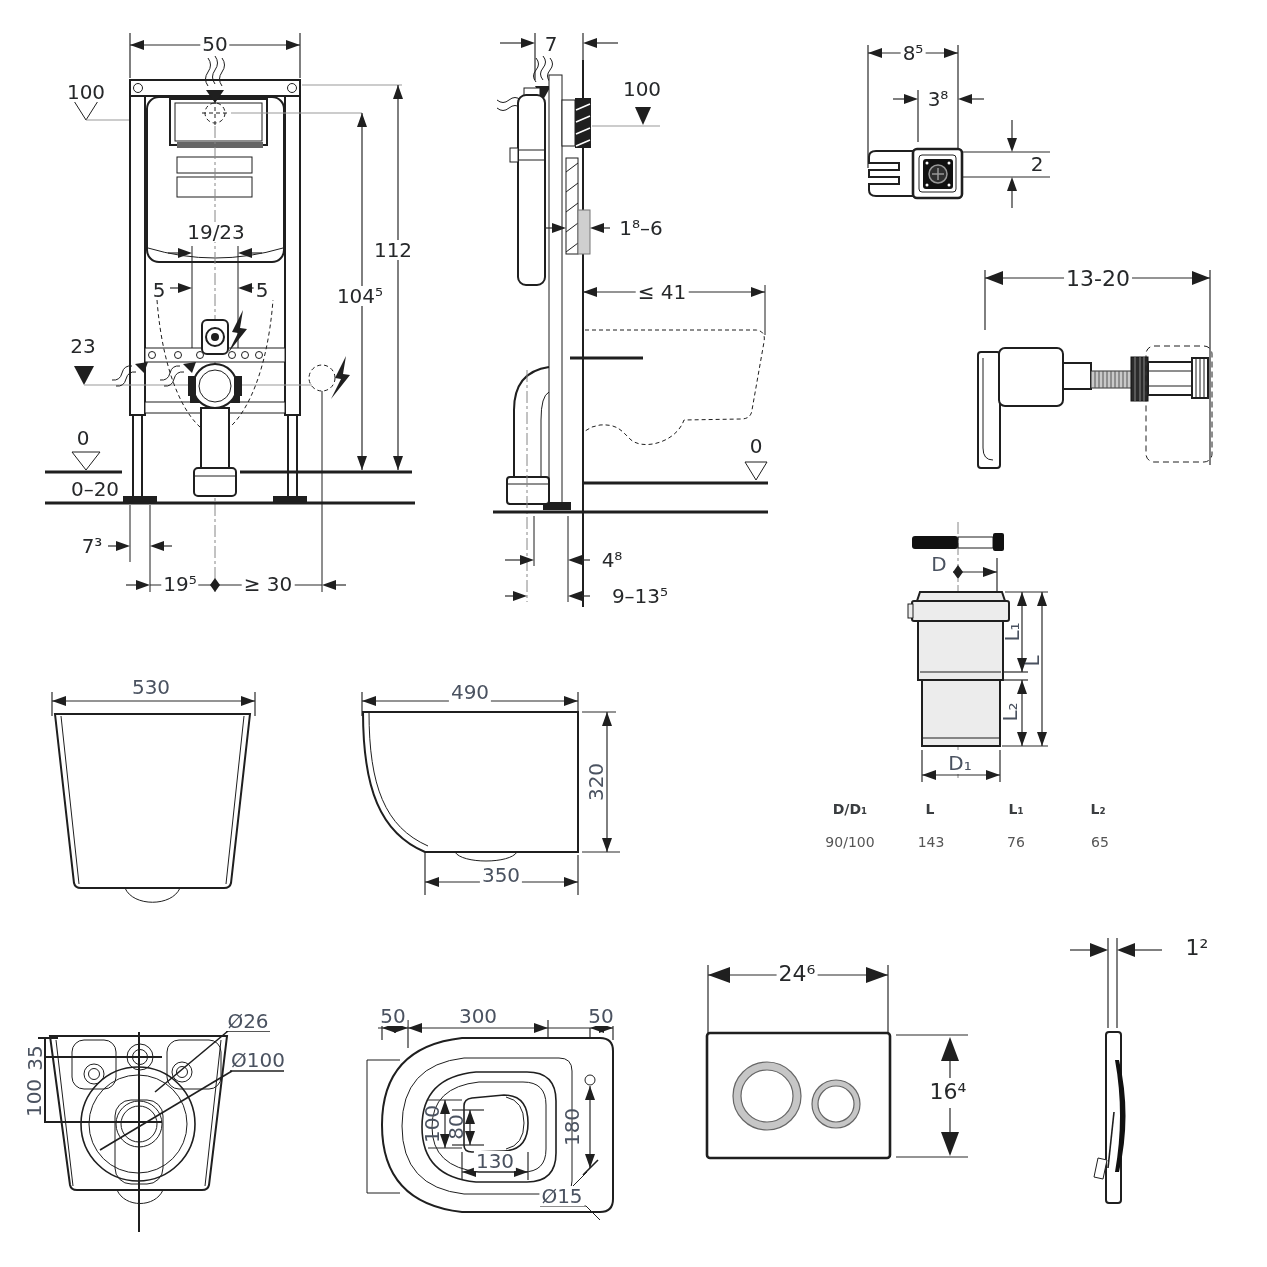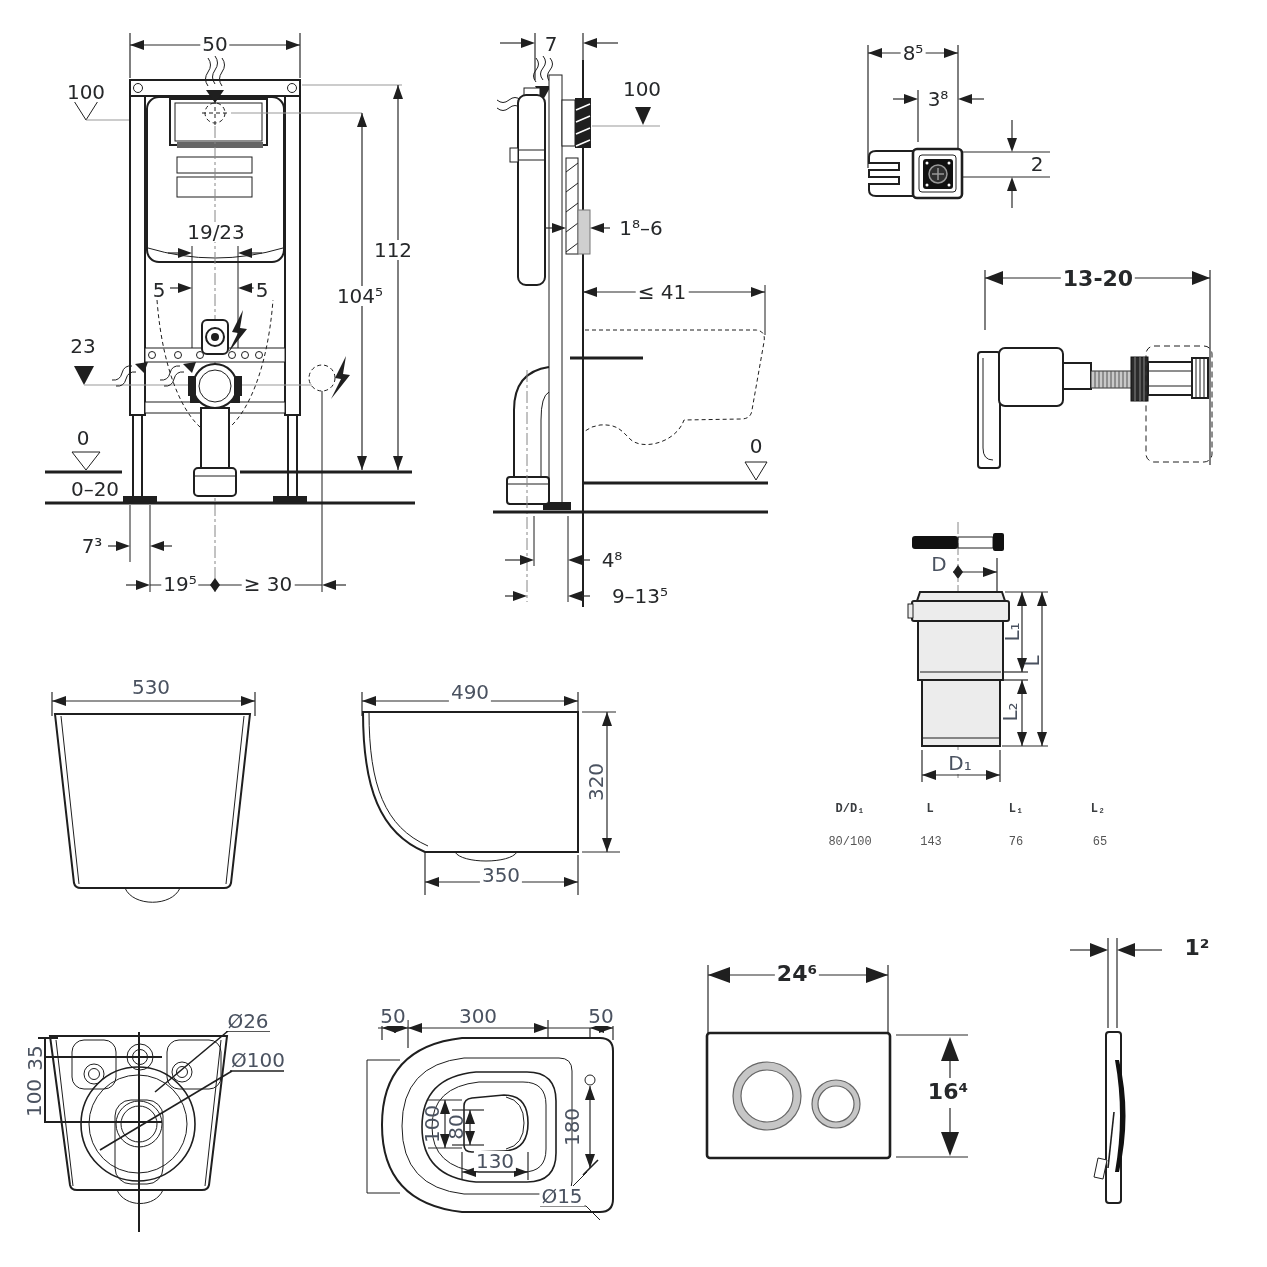--- a/index.html
+++ b/index.html
@@ -17,22 +17,22 @@
   .wf{fill:#fff !important}
   .gf{fill:#ececec !important}
   .dsh{stroke-dasharray:4 3}
   .cl{stroke:#868686;stroke-width:1;fill:none;stroke-dasharray:12 3 3 3}
   .lvl{stroke:#9a9a9a;stroke-width:1.2;fill:none}
   
   .lbl{position:absolute;transform:translate(-50%,-50%);font-size:20px;line-height:1;
        color:#26282a;background:#fff;padding:0 2px;white-space:nowrap;}
   .rot{transform:translate(-50%,-50%) rotate(-90deg);background:transparent;}
   .blu{color:#4a5260;}
-  .lg{font-size:22px;font-weight:bold;}
-  .sm{font-size:12px;font-family:Liberation Mono, monospace;}
+  .lg{font-size:22px;}
+  .sm{font-size:14px;}
   .bold{font-weight:bold;color:#3a3d40;}
   .val{color:#555;background:transparent;}
 </style>
 </head>
 <body>
 
 <div id="page">
 
 <svg id="art" width="1267" height="1267" viewBox="0 0 1267 1267">
 
@@ -495,21 +495,21 @@
 <div class="lbl blu" style="left:939px;top:564px">D</div>
 <div class="lbl blu" style="left:960px;top:763px">D₁</div>
 <div class="lbl blu rot" style="left:1012px;top:632px">L₁</div>
 <div class="lbl blu rot" style="left:1032px;top:661px">L</div>
 <div class="lbl blu rot" style="left:1010px;top:712px">L₂</div>
 
 <div class="lbl sm bold" style="left:850px;top:809px">D/D₁</div>
 <div class="lbl sm bold" style="left:930px;top:809px">L</div>
 <div class="lbl sm bold" style="left:1016px;top:809px">L₁</div>
 <div class="lbl sm bold" style="left:1098px;top:809px">L₂</div>
-<div class="lbl sm val" style="left:850px;top:842px">80/100</div>
+<div class="lbl sm val" style="left:850px;top:842px">90/100</div>
 <div class="lbl sm val" style="left:931px;top:842px">143</div>
 <div class="lbl sm val" style="left:1016px;top:842px">76</div>
 <div class="lbl sm val" style="left:1100px;top:842px">65</div>
 
 <div class="lbl blu" style="left:151px;top:687px">530</div>
 
 <div class="lbl blu" style="left:470px;top:692px">490</div>
 <div class="lbl blu rot" style="left:596px;top:782px">320</div>
 <div class="lbl blu" style="left:501px;top:875px">350</div>
 

